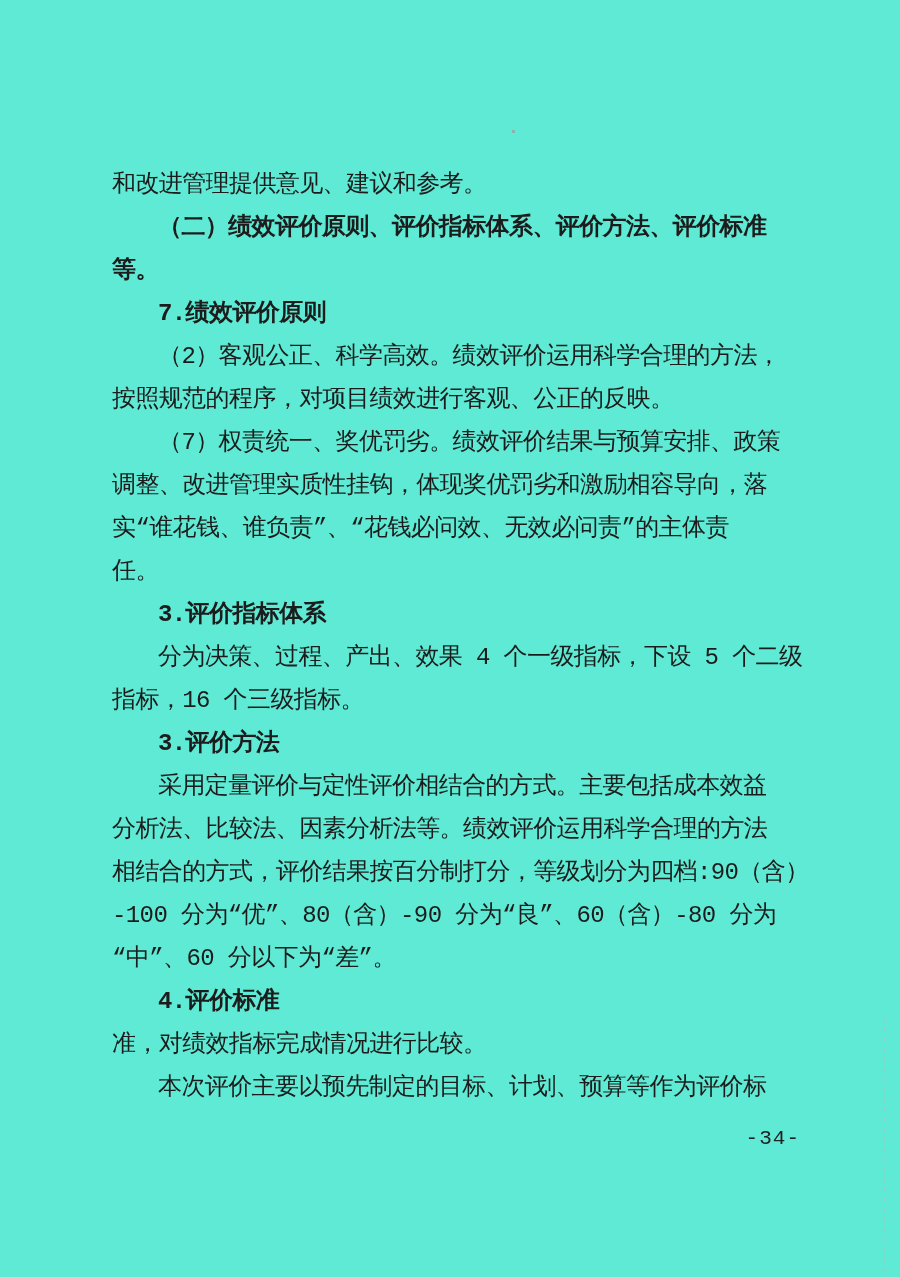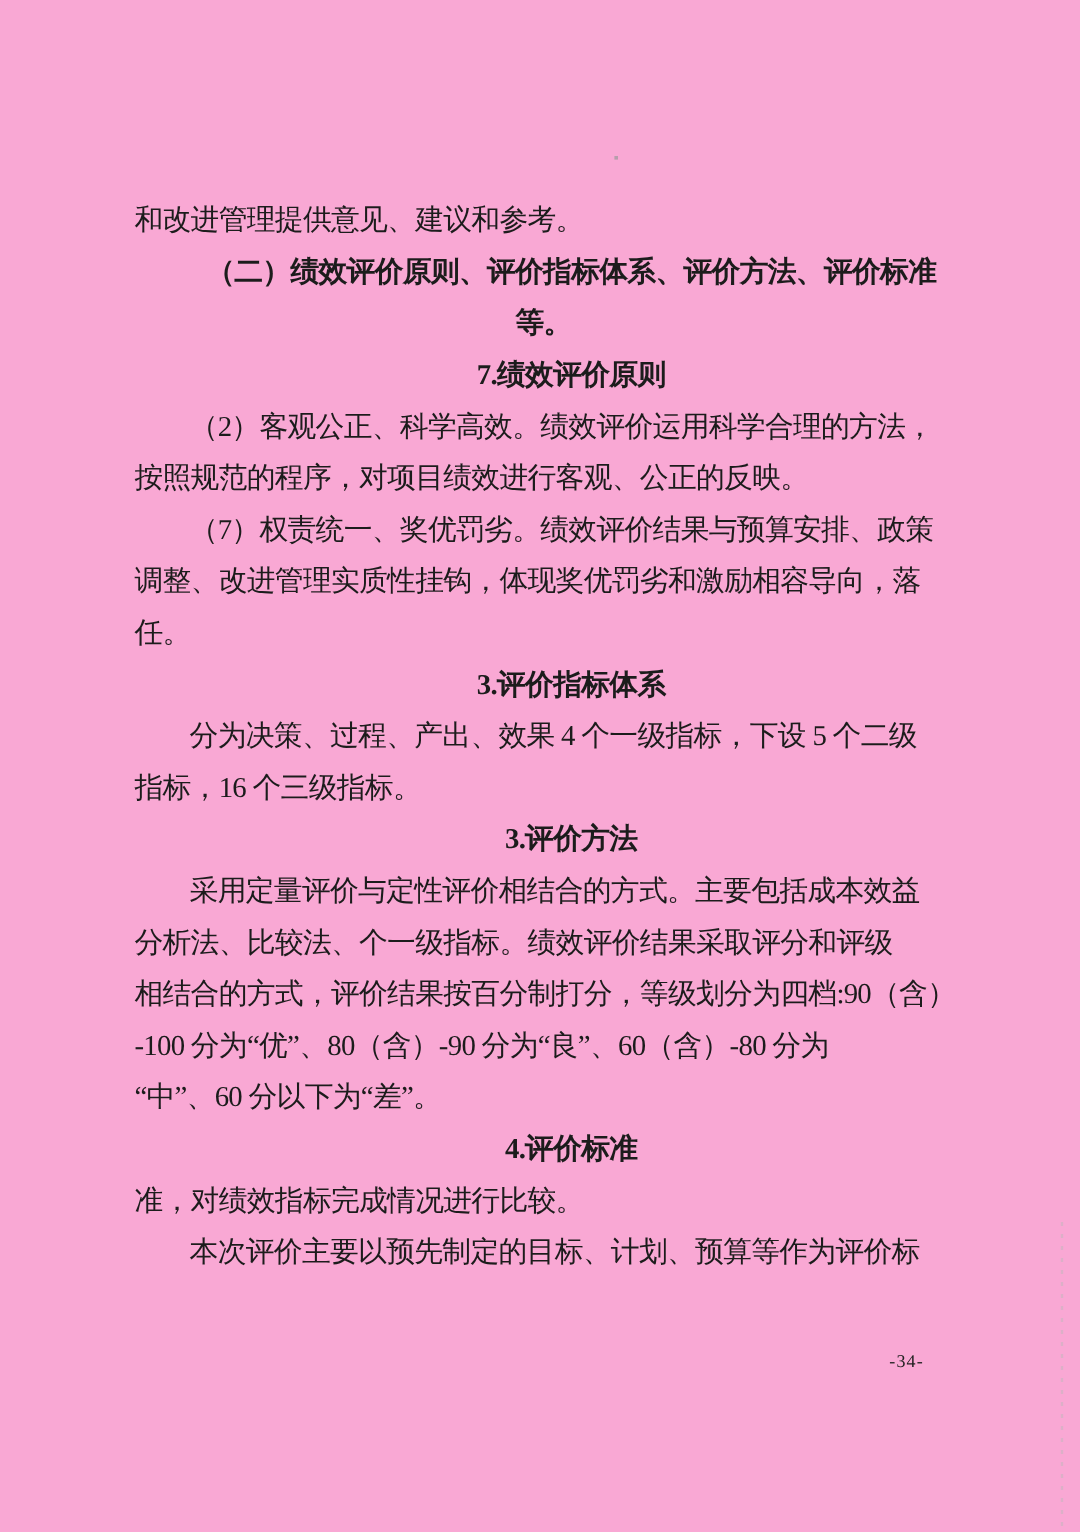--- a/index.html
+++ b/index.html
@@ -3,51 +3,50 @@
 <meta charset="utf-8">
 <style>
   html, body {
     margin: 0;
     padding: 0;
   }
   .page {
     position: relative;
     width: 900px;
     height: 1277px;
-    background: #f9a8d4;
+    background: #5eead4;
     overflow: hidden;
-    font-family: Liberation Serif, serif;
+    font-family: Liberation Mono, monospace;
     color: #1c1c1c;
   }
   .doc-body {
     position: absolute;
     left: 112px;
     top: 163px;
     width: 682px;
   }
   .line {
     font-size: 24px;
     line-height: 43px;
     height: 43px;
     letter-spacing: -0.6px;
     white-space: nowrap;
     font-weight: 400;
   }
   .line.bold {
     font-weight: 700;
-    text-align: center;
   }
   .line.indent {
     padding-left: 46px;
   }
   .page-number {
     position: absolute;
     top: 1127px;
-    right: 130px;
-    font-size: 15px;
+    right: 100px;
+    font-size: 21px;
     letter-spacing: 1px;
     color: #222;
   }
   .scan-speck {
     position: absolute;
     left: 512px;
     top: 130px;
     width: 3px;
     height: 3px;
     background: #9a9a9a;
@@ -76,27 +75,28 @@
 
   <div class="doc-body">
     <div class="line">和改进管理提供意见、建议和参考。</div>
     <div class="line bold indent">（二）绩效评价原则、评价指标体系、评价方法、评价标准</div>
     <div class="line bold">等。</div>
     <div class="line bold indent">7.绩效评价原则</div>
     <div class="line indent">（2）客观公正、科学高效。绩效评价运用科学合理的方法，</div>
     <div class="line">按照规范的程序，对项目绩效进行客观、公正的反映。</div>
     <div class="line indent">（7）权责统一、奖优罚劣。绩效评价结果与预算安排、政策</div>
     <div class="line">调整、改进管理实质性挂钩，体现奖优罚劣和激励相容导向，落</div>
+    <div class="line">实“谁花钱、谁负责”、“花钱必问效、无效必问责”的主体责</div>
     <div class="line">任。</div>
     <div class="line bold indent">3.评价指标体系</div>
     <div class="line indent">分为决策、过程、产出、效果 4 个一级指标，下设 5 个二级</div>
     <div class="line">指标，16 个三级指标。</div>
     <div class="line bold indent">3.评价方法</div>
     <div class="line indent">采用定量评价与定性评价相结合的方式。主要包括成本效益</div>
-    <div class="line">分析法、比较法、个一级指标。绩效评价结果采取评分和评级</div>
+    <div class="line">分析法、比较法、因素分析法等。绩效评价运用科学合理的方法</div>
     <div class="line">相结合的方式，评价结果按百分制打分，等级划分为四档:90（含）</div>
     <div class="line">-100 分为“优”、80（含）-90 分为“良”、60（含）-80 分为</div>
     <div class="line">“中”、60 分以下为“差”。</div>
     <div class="line bold indent">4.评价标准</div>
     <div class="line">准，对绩效指标完成情况进行比较。</div>
     <div class="line indent">本次评价主要以预先制定的目标、计划、预算等作为评价标</div>
   </div>
 
   <div class="page-number">-34-</div>
 

